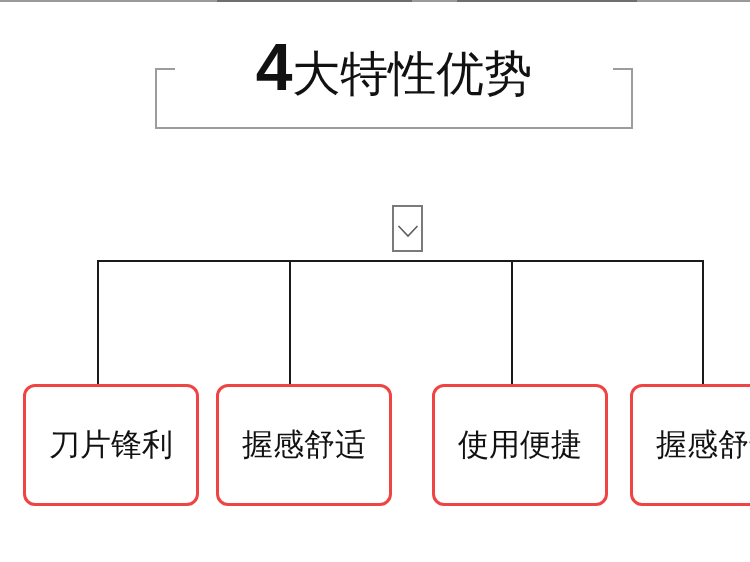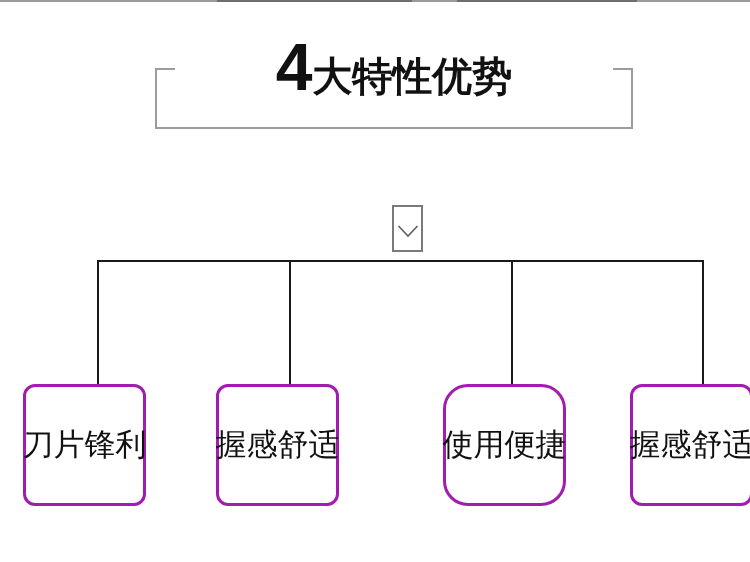--- a/index.html
+++ b/index.html
@@ -39,47 +39,47 @@
   
   .title{
     position:absolute;left:155px;top:34px;width:478px;margin:0;
     display:flex;align-items:baseline;justify-content:center;
     color:#111111;font-weight:normal;
   }
   .title .num{
     font-size:66px;font-weight:bold;line-height:1;letter-spacing:0;
   }
   .title .cjk{
-    font-size:40px;font-weight:700;line-height:1;letter-spacing:0;
+    font-size:48px;font-weight:400;line-height:1;letter-spacing:0;
   }
   
   .chevron-box{
     position:absolute;left:392px;top:205px;width:27px;height:37px;
     border:2px solid #7a7a7a;
     display:flex;align-items:center;justify-content:center;
     padding-top:6px;box-sizing:content-box;
   }
   .chevron-box svg{display:block;}
   
   .h-line{
     position:absolute;left:97px;top:260px;width:607px;height:2px;background:#1a1a1a;
   }
   .v-line{
     position:absolute;top:260px;width:2px;height:126px;background:#1a1a1a;
   }
   .v1{left:97px;} .v2{left:289px;} .v3{left:511px;} .v4{left:702px;}
   
   .feature-box{
-    position:absolute;top:384px;height:122px;width:123px;
+    position:absolute;top:384px;height:122px;width:176px;
     box-sizing:border-box;
-    border:3px solid #a21caf;border-radius:12px;
+    border:3px solid #ef4444;border-radius:12px;
     background:#ffffff;
     display:flex;align-items:center;justify-content:center;
   }
-  .fb1{left:23px;} .fb2{left:216px;} .fb3{left:443px;border-radius:25px;} .fb4{left:630px;}
+  .fb1{left:23px;} .fb2{left:216px;} .fb3{left:432px;} .fb4{left:630px;}
   .feature-label{
     font-size:31px;color:#111111;letter-spacing:0;white-space:nowrap;
   }
 </style>
 </head>
 <body>
 
 <div id="canvas">
 
   <div class="top-divider"></div>

